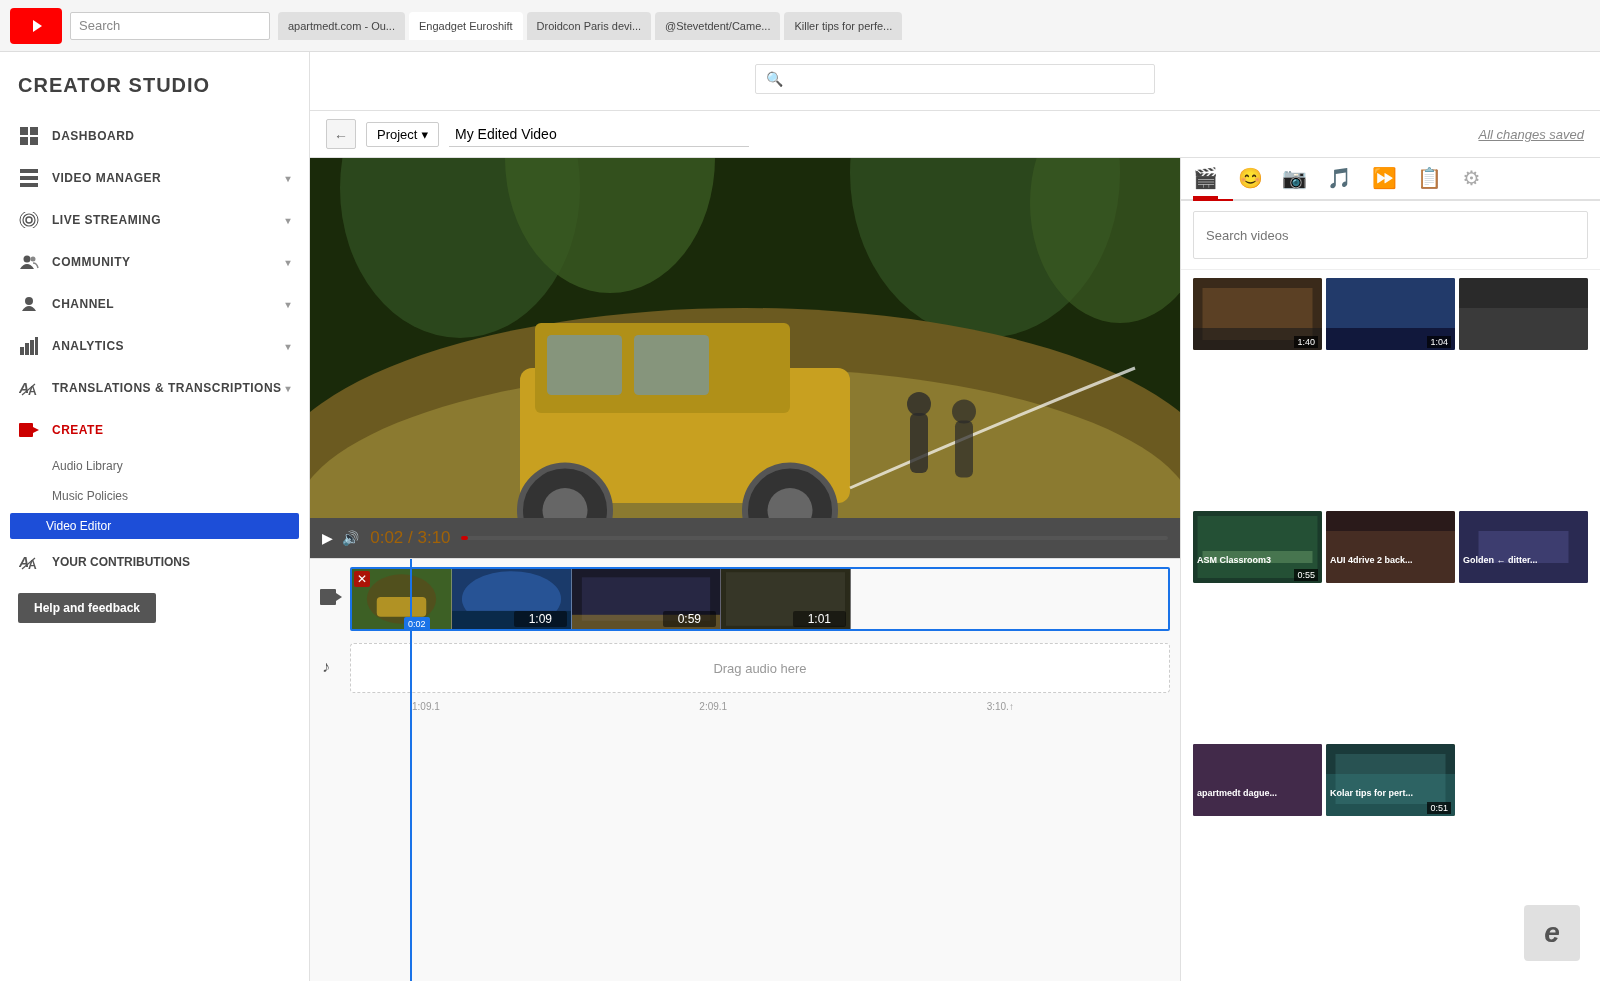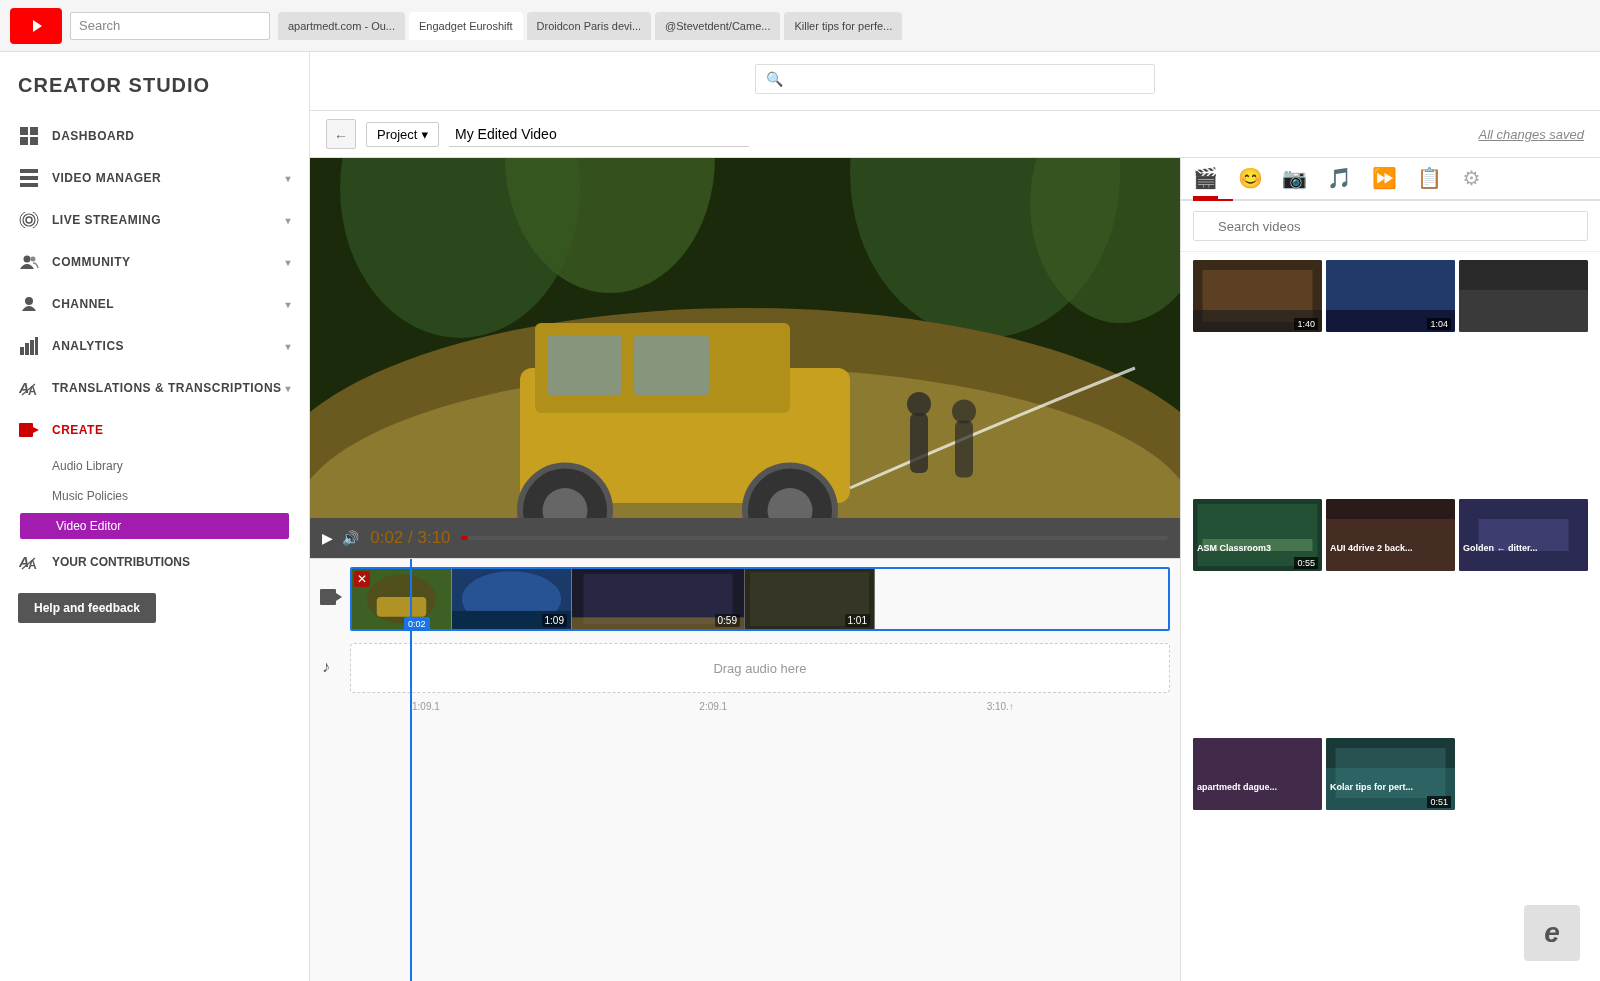--- a/index.html
+++ b/index.html
@@ -325,35 +325,35 @@
     }
     .clip-1 {
       width: 100px;
       background: linear-gradient(135deg, #3d6025 0%, #5a4a1a 50%, #c9a227 100%);
     }
     .clip-2 {
       width: 120px;
       background: linear-gradient(135deg, #1a3a6a 0%, #2a5aa0 50%, #4a8ac0 100%);
     }
     .clip-3 {
-      width: 173px;
+      width: 149px;
       background: linear-gradient(135deg, #1a1a2a 0%, #2a2a4a 50%, #8b6914 100%);
     }
     .clip-4 {
       width: 130px;
       background: linear-gradient(135deg, #2a2a2a 0%, #4a4a4a 50%, #c9a227 100%);
     }
     .clip-time {
       position: absolute;
       bottom: 2px;
       right: 4px;
       color: white;
-      font-size: 10px;
+      font-size: 12px;
       background: rgba(0,0,0,0.5);
-      padding: 1px 3px;
+      padding: 1px 15px;
       border-radius: 2px;
     }
     .clip-x-btn {
       position: absolute;
       top: 2px;
       left: 2px;
       color: white;
       font-size: 12px;
       background: rgba(200,0,0,0.8);
       width: 16px;
@@ -439,24 +439,24 @@
     .panel-tab.active {
       color: #333;
       border-bottom: 3px solid #cc0000;
     }
     .right-panel-search {
       padding: 10px 12px;
       border-bottom: 1px solid #eee;
     }
     .search-input-right {
       width: 100%;
-      height: 30px;
+      height: 48px;
       border: 1px solid #ddd;
       border-radius: 2px;
-      padding: 0 24px;
+      padding: 0 12px;
       font-size: 13px;
       color: #888;
     }
     .video-grid {
       display: grid;
       grid-template-columns: repeat(3, 1fr);
       gap: 4px;
       padding: 8px 12px;
       overflow-y: auto;
       flex: 1;
@@ -631,21 +631,21 @@
           <svg width="20" height="16" viewBox="0 0 20 16">
               <rect x="0" y="1" width="14" height="14" rx="1" fill="#cc0000"></rect>
               <polygon points="14,5 14,11 20,8" fill="#cc0000"></polygon>
             </svg>
         </div>
         <span style="color:#cc0000;">CREATE</span>
       </div>
 
       <div class="nav-sub-item">Audio Library</div>
       <div class="nav-sub-item">Music Policies</div>
-      <div class="nav-sub-item" style="background:#a21caf; color:white; border-radius:2px; margin:2px 20px; padding: 6px 12px 6px 36px;">
+      <div class="nav-sub-item" style="background:#1d4ed8; color:white; border-radius:2px; margin:2px 10px; padding: 6px 12px 6px 36px;">
         <span>Video Editor</span>
       </div>
 
       <div class="your-contributions">
         <div class="nav-icon">
           <svg width="20" height="18" viewBox="0 0 20 18">
               <text x="0" y="14" font-size="14" fill="#555" font-style="italic" font-weight="bold">A</text>
               <text x="9" y="16" font-size="12" fill="#555">A</text>
               <line x1="3" y1="16" x2="16" y2="5" stroke="#555" stroke-width="1.2"></line>
             </svg>

